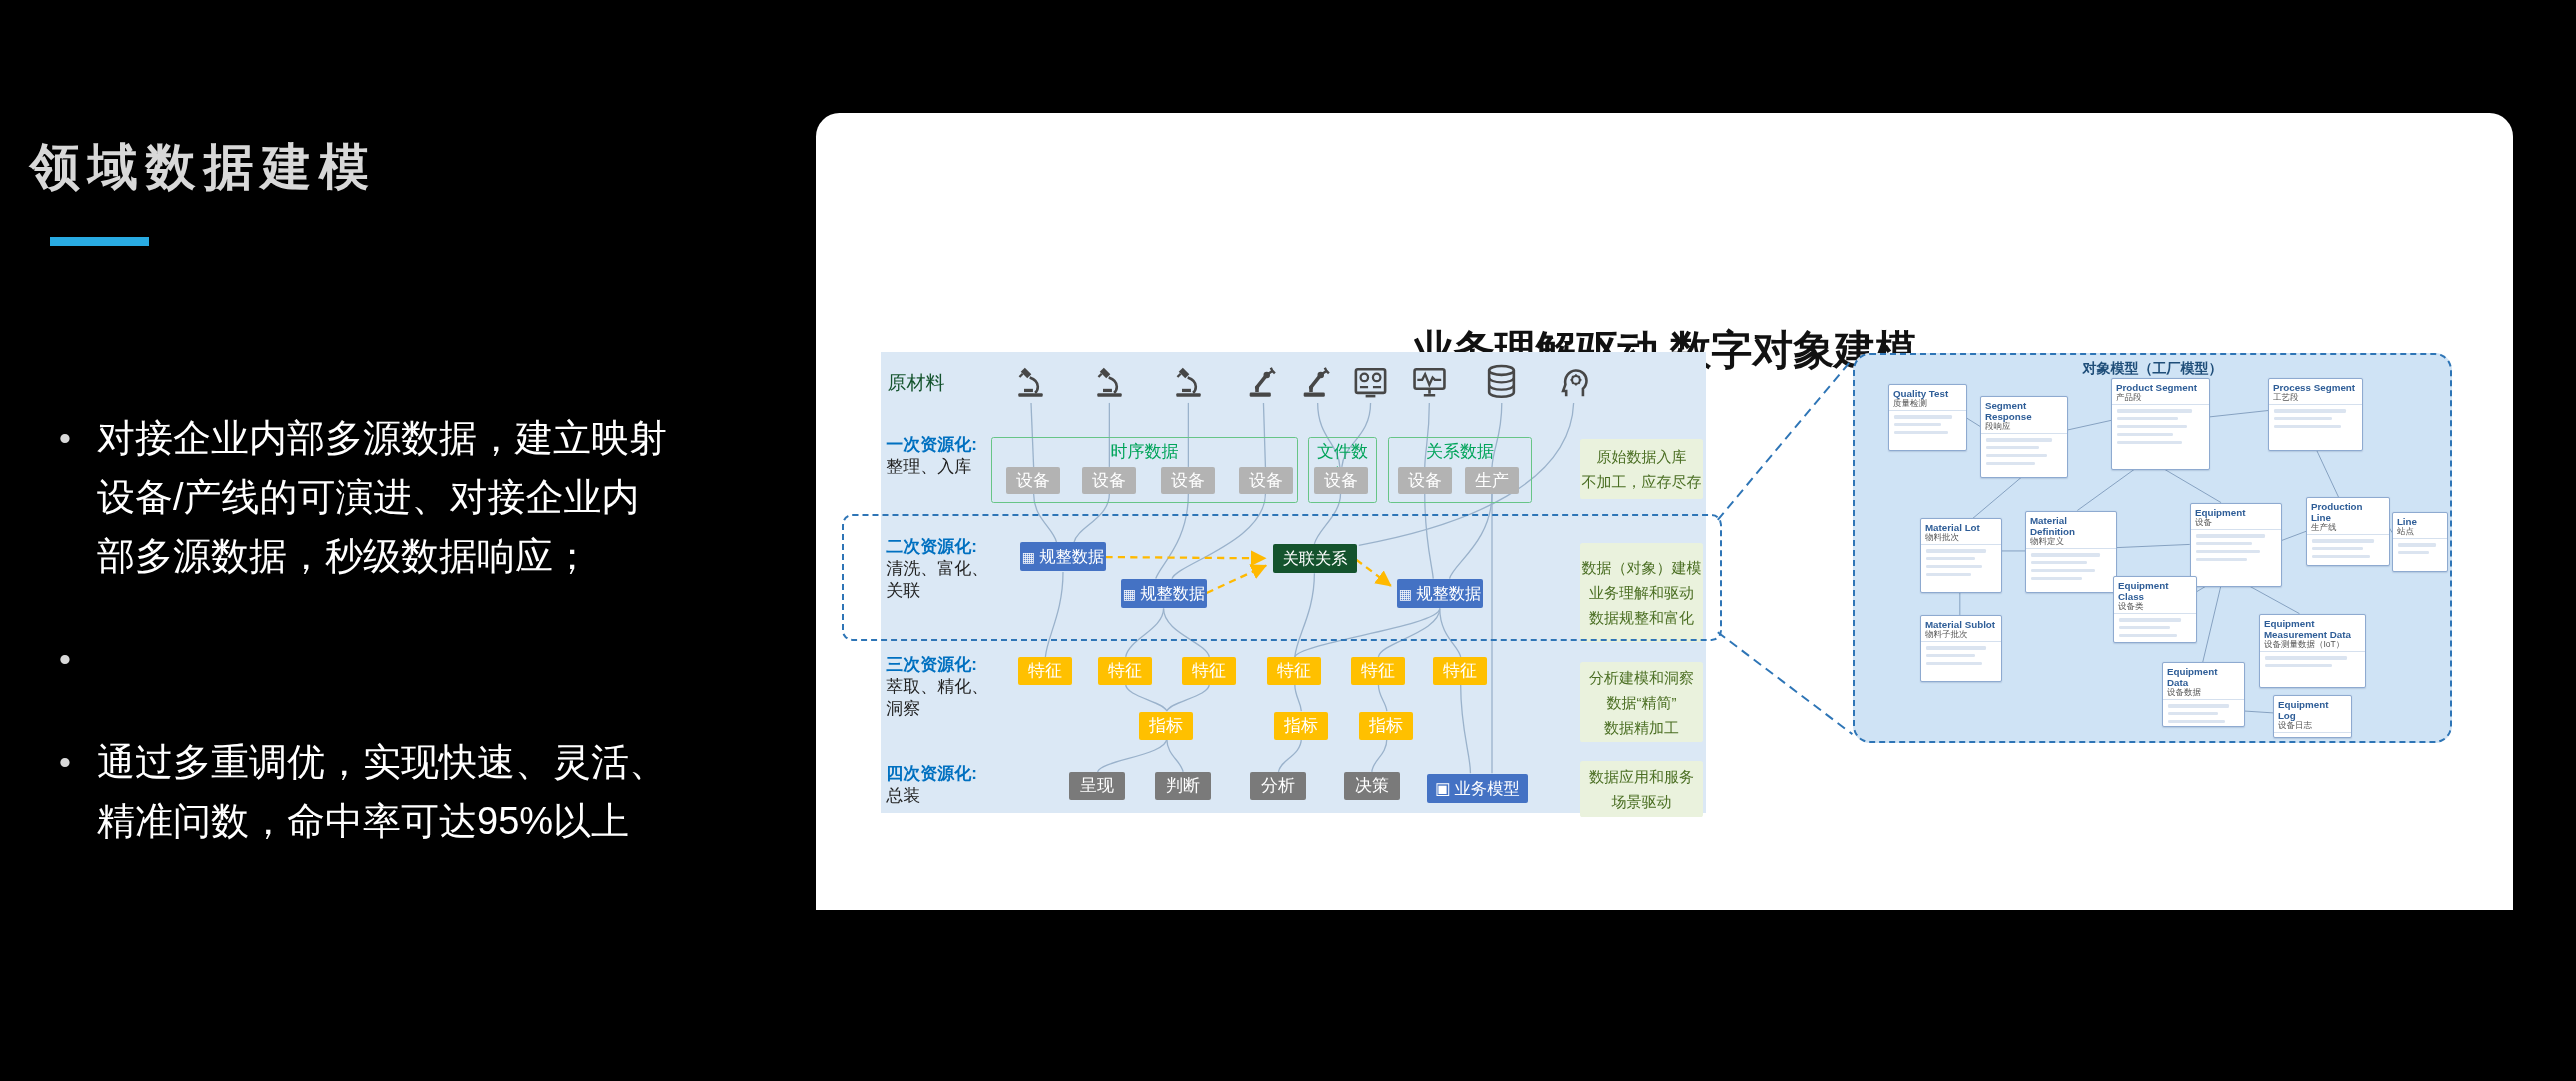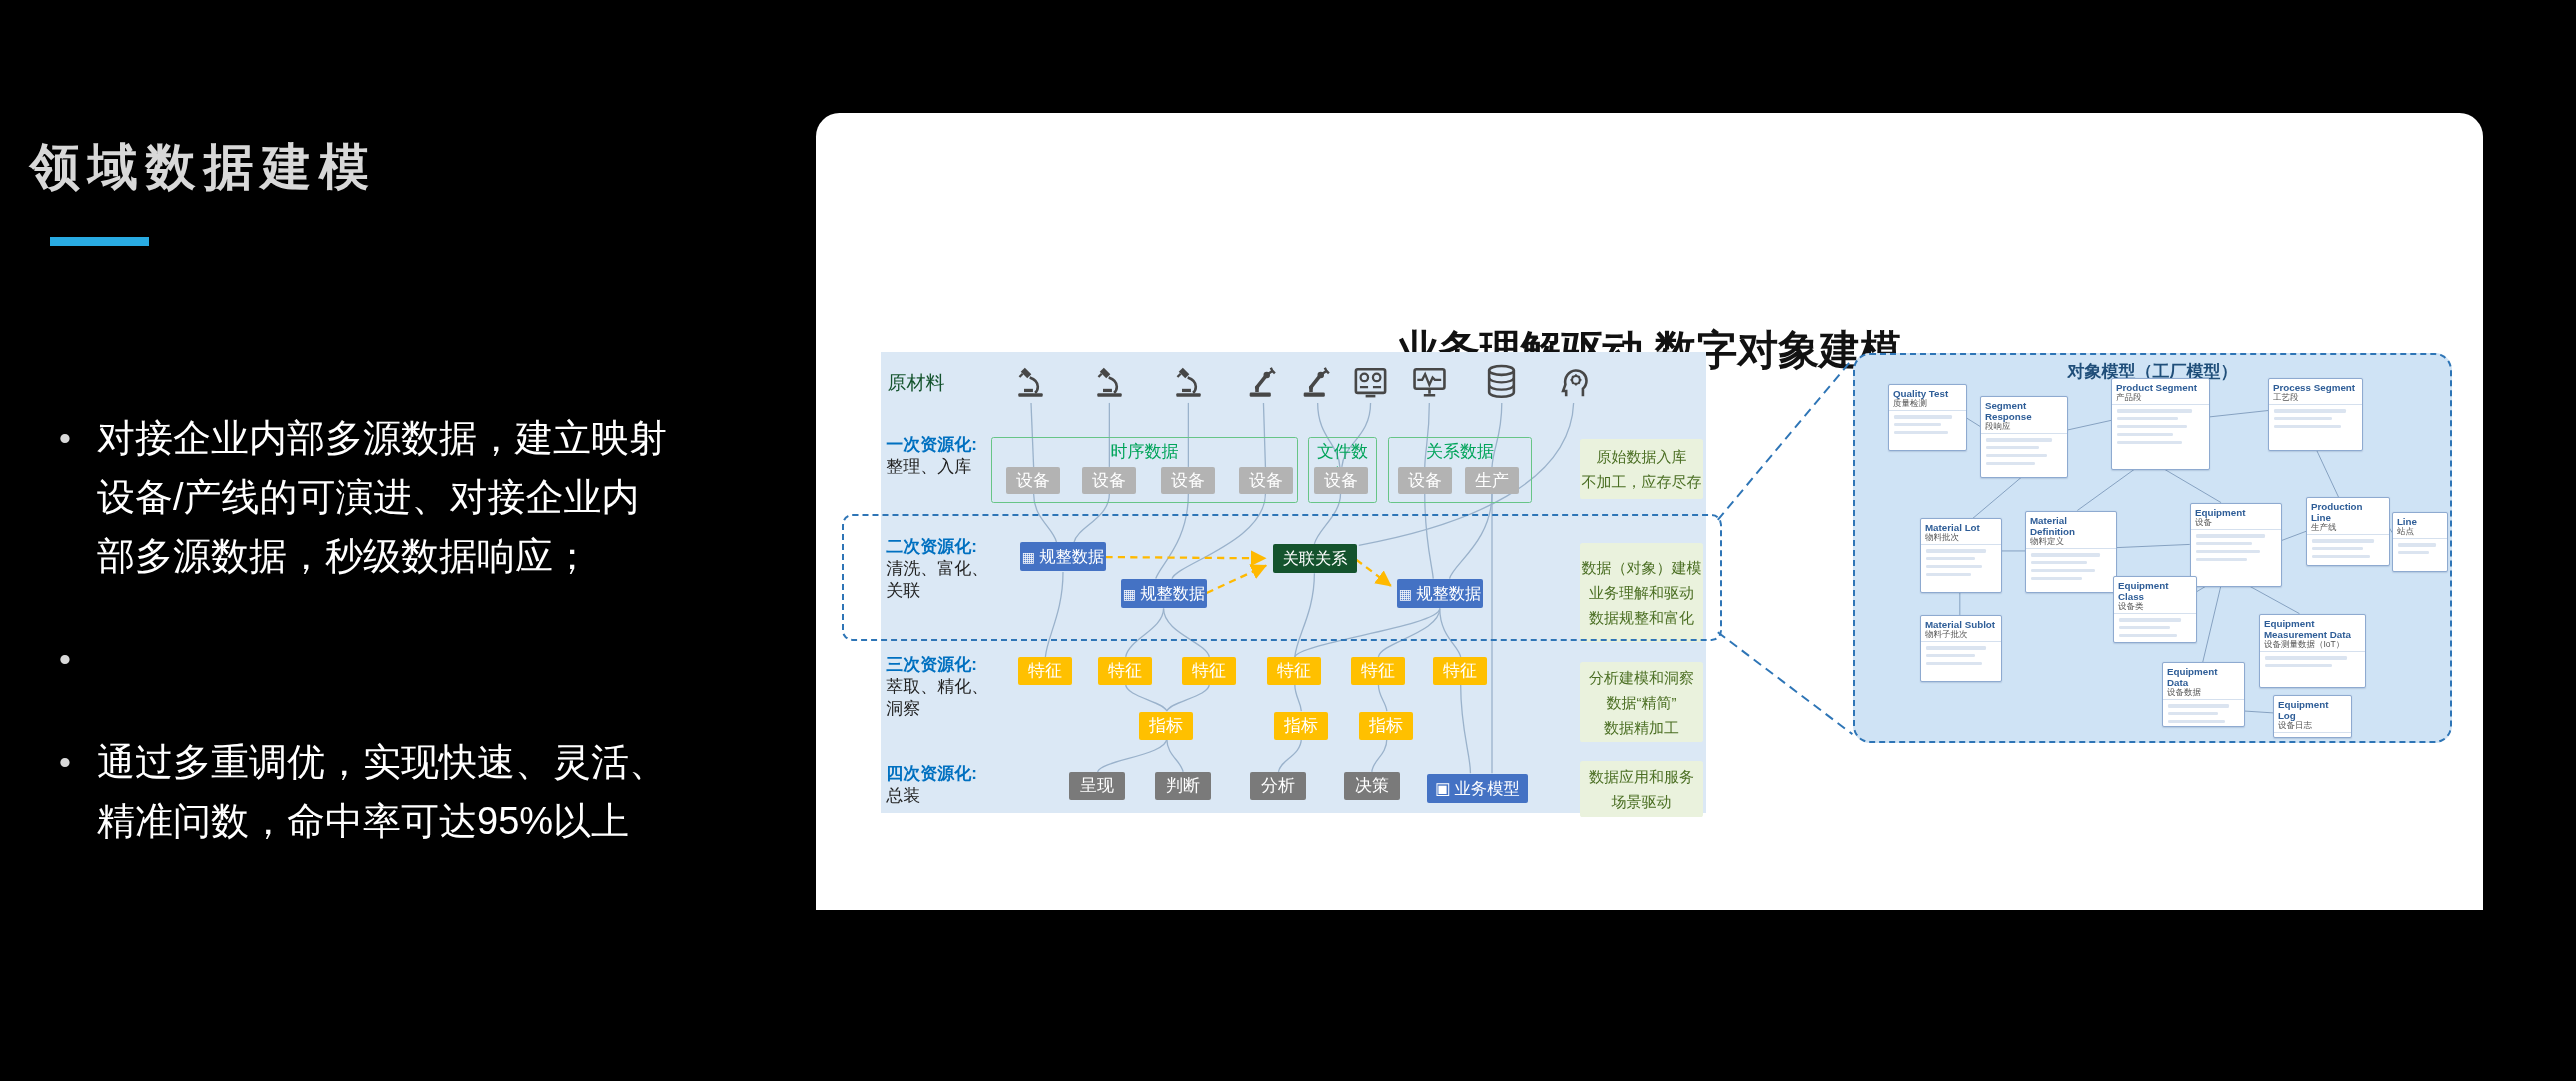--- a/index.html
+++ b/index.html
@@ -10,21 +10,21 @@
   .s-title{position:absolute;left:30px;top:134px;font-size:50px;font-weight:bold;
            color:#d8d8d8;letter-spacing:7.8px;}
   .s-underline{position:absolute;left:50px;top:237px;width:99px;height:9.2px;background:#29ABE2;}
   .bullets{position:absolute;left:59px;top:409px;width:706px;}
   .bullet{display:flex;margin-bottom:44px;}
   .dot{width:38px;color:#d9d9d9;font-size:34px;line-height:59px;flex:0 0 38px;}
   .btext{width:575px;color:#ffffff;font-size:38px;line-height:59px;}
 
   
   .card{position:absolute;left:816px;top:113px;width:1667px;height:845px;
-        background:#ffffff;border-radius:23.5px;}
+        background:#ffffff;border-radius:23.5px;padding-left:30px;}
   .card-title{position:absolute;left:0;right:0;top:210px;text-align:center;
               font-size:41px;font-weight:bold;color:#111;}
 
   
   .diagram{position:absolute;left:65px;top:239px;width:825px;height:461px;background:#dbe8f5;}
   .diagram svg.conn{position:absolute;left:0;top:0;width:825px;height:461px;pointer-events:none;}
   .raw-label{position:absolute;left:6.5px;top:18.3px;font-size:19px;color:#14532d;}
   .src-icon{position:absolute;top:9.2px;width:39px;height:41px;}
   .src-icon svg{width:100%;height:100%;}
 
@@ -54,21 +54,21 @@
         border-radius:2.6px;}
 
   
   .band{position:absolute;left:26px;top:401px;width:876px;height:123px;
         border:2px dashed #2E75B6;border-radius:10.5px;pointer-events:none;}
   svg.callout{position:absolute;left:0;top:0;width:1667px;height:845px;pointer-events:none;}
 
   
   .er{position:absolute;left:1037px;top:240px;width:595px;height:386px;background:#cfe3f5;
       border:2px dashed #2E75B6;border-radius:17px;}
-  .er-title{position:absolute;left:0;right:0;top:5.2px;text-align:center;font-size:17px;
+  .er-title{position:absolute;left:0;right:0;top:5.2px;text-align:center;font-size:14px;
             font-weight:bold;color:#1F4E79;}
   .er svg.erl{position:absolute;left:0;top:0;width:595px;height:386px;pointer-events:none;}
   .ent{position:absolute;background:#ffffff;border:0.7px solid #8eaad0;border-radius:2px;overflow:hidden;
        box-shadow:0 0.7px 1.3px rgba(50,80,120,.18);}
   .ent .hd{padding:2.6px 3.9px 2px;border-bottom:0.7px solid #d5e0ee;}
   .ent .en{font-size:9.8px;font-weight:bold;color:#2e5d97;line-height:11px;}
   .ent .cn{font-size:8.5px;color:#555;line-height:9.8px;}
   .ent .bd{padding:3.9px 4.6px;display:flex;flex-direction:column;gap:4.6px;}
   .ent .bd i{display:block;height:3.3px;background:#dbe4f0;border-radius:1.3px;width:86%;}
   .ent .bd i:nth-child(2){width:70%;} .ent .bd i:nth-child(3){width:80%;}

